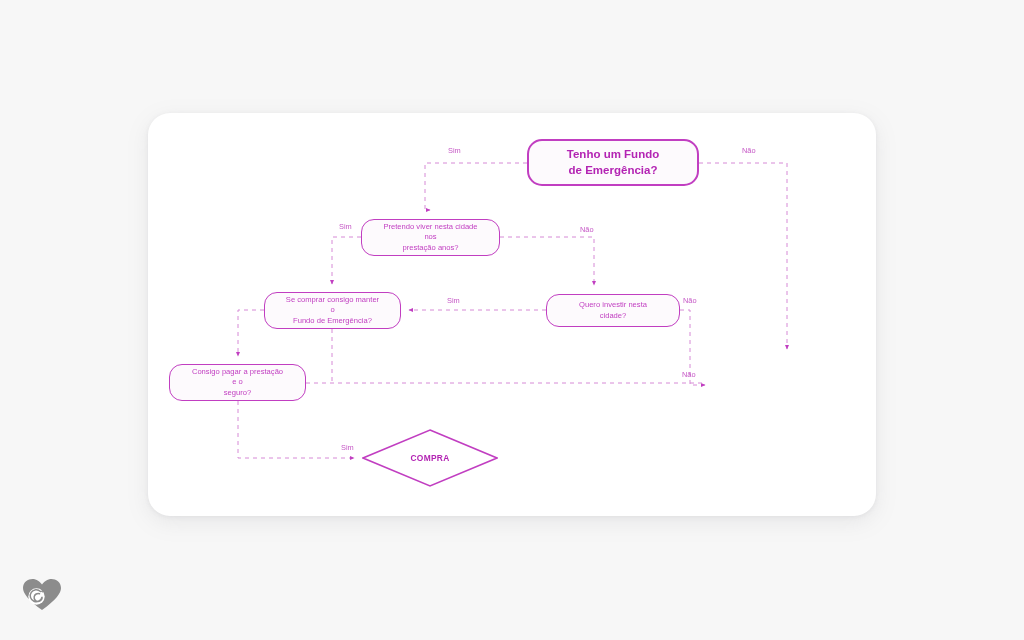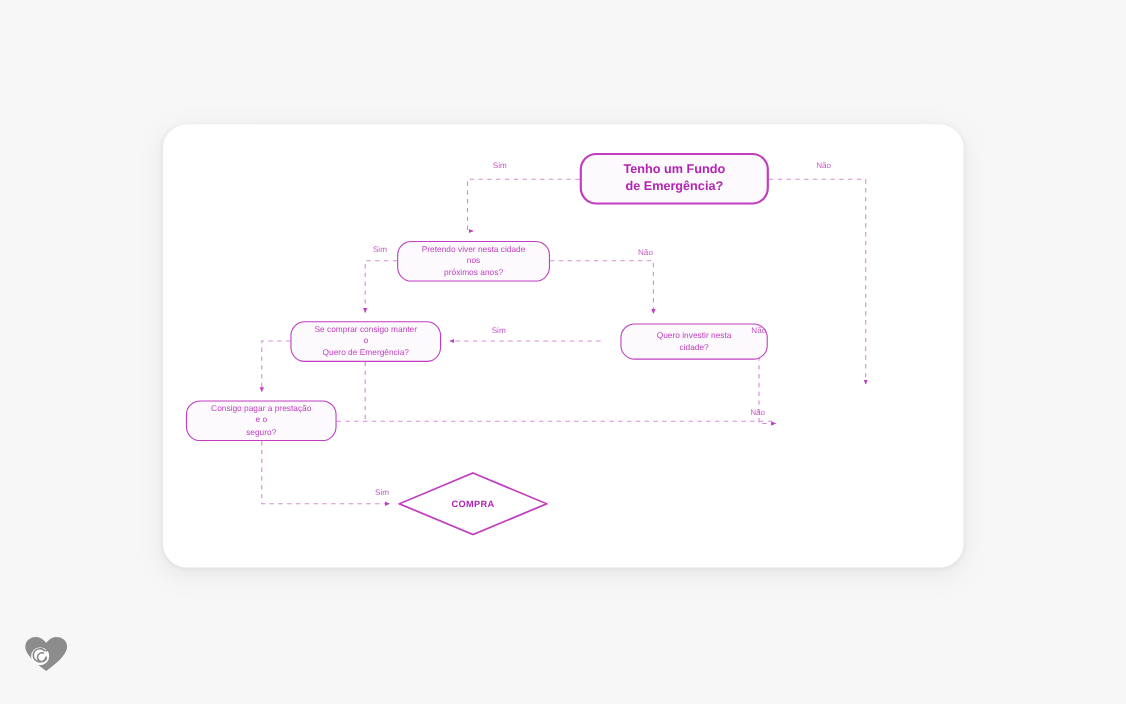--- a/index.html
+++ b/index.html
@@ -69,21 +69,21 @@
     border-radius: 15px;
     color: #b324b3;
   }
   .node.small {
     font-size: 7.6px;
   }
 
   #node-root      { left: 527px; top: 139px; width: 172px; height: 47px; }
   #node-viver     { left: 361px; top: 219px; width: 139px; height: 37px; }
   #node-manter    { left: 264px; top: 292px; width: 137px; height: 37px; }
-  #node-investir  { left: 564px; top: 294px; width: 134px; height: 33px; }
+  #node-investir  { left: 546px; top: 294px; width: 134px; height: 33px; }
   #node-prestacao { left: 169px; top: 364px; width: 137px; height: 37px; }
 
   
   .diamond {
     position: absolute;
     display: flex;
     align-items: center;
     justify-content: center;
   }
   .diamond .dlabel {
@@ -167,28 +167,28 @@
   <div class="node root" id="node-root">
     <span class="node-text">
       <span>Tenho um Fundo</span><br>
       <span>de Emergência?</span>
     </span>
   </div>
 
   <div class="node small" id="node-viver">
     <span class="node-text">
       <span>Pretendo viver nesta cidade nos</span><br>
-      <span>próximos anos?</span>
+      <span>prestação anos?</span>
     </span>
   </div>
 
   <div class="node small" id="node-manter">
     <span class="node-text">
       <span>Se comprar consigo manter o</span><br>
-      <span>Quero de Emergência?</span>
+      <span>Fundo de Emergência?</span>
     </span>
   </div>
 
   <div class="node small" id="node-investir">
     <span class="node-text">Quero investir nesta cidade?</span>
   </div>
 
   <div class="node small" id="node-prestacao">
     <span class="node-text">
       <span>Consigo pagar a prestação e o</span><br>

